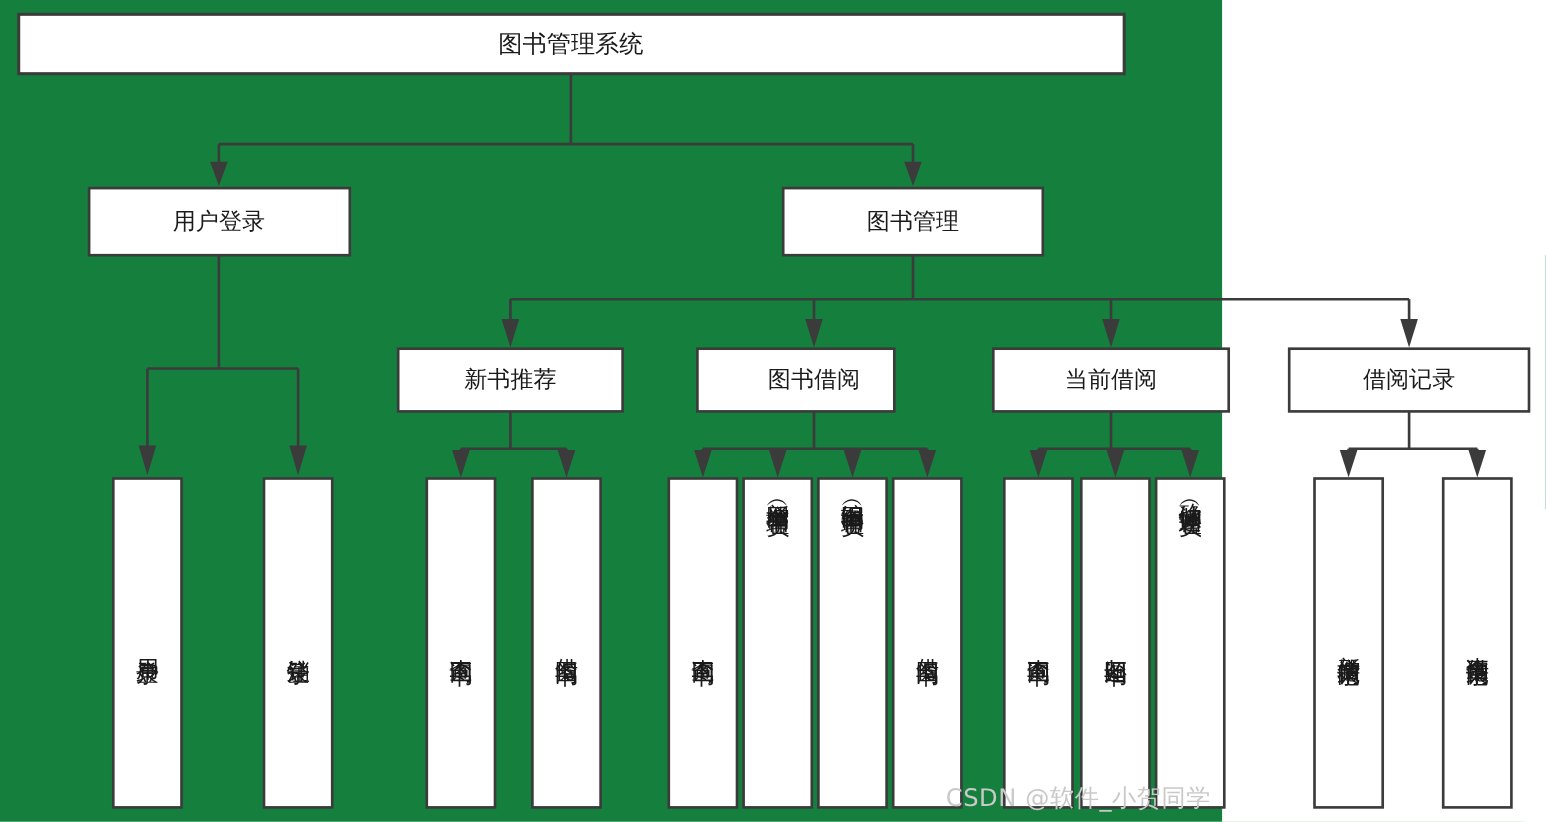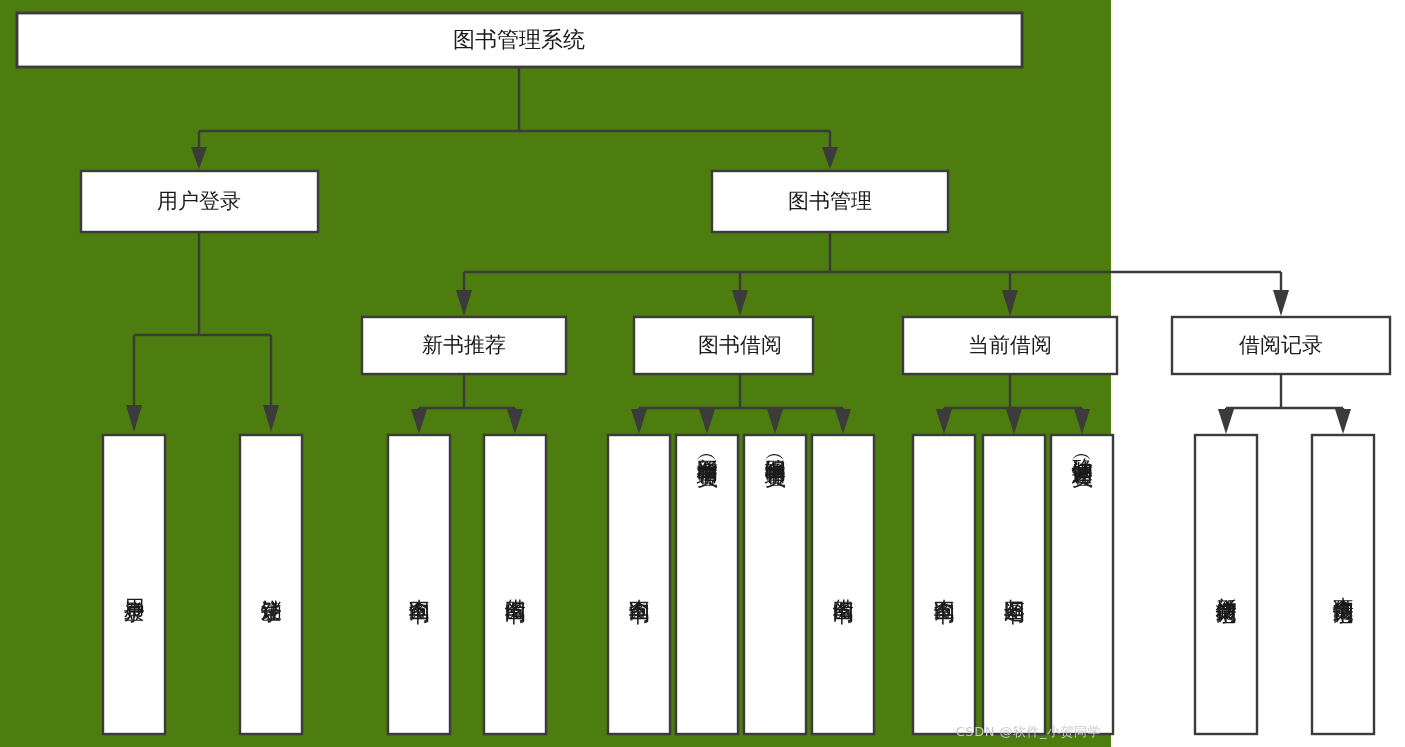--- a/index.html
+++ b/index.html
@@ -10,21 +10,21 @@
   body {
     width: 1405px;
     height: 747px;
     font-family: "DejaVu Sans", "Liberation Sans", sans-serif;
     overflow: hidden;
   }
   #diagram-root {
     position: relative;
     width: 1111px;
     height: 747px;
-    background: #4d7c0f;
+    background: #15803d;
   }
   svg.diagram-canvas {
     position: absolute;
     left: 0;
     top: 0;
     width: 1405px;
     height: 747px;
     display: block;
   }
   .node-box {
@@ -77,21 +77,21 @@
     color: #1a1a1a;
     letter-spacing: 1.5px;
     white-space: nowrap;
     text-align: center;
   }
   .watermark {
     position: absolute;
     right: 10px;
     bottom: 6px;
     font-family: "DejaVu Sans", "Liberation Sans", sans-serif;
-    font-size: 13px;
+    font-size: 22px;
     color: #c9c9c9;
     white-space: nowrap;
     letter-spacing: 0.5px;
   }
 </style>
 </head>
 <body>
 
 <div id="diagram-root">
 

